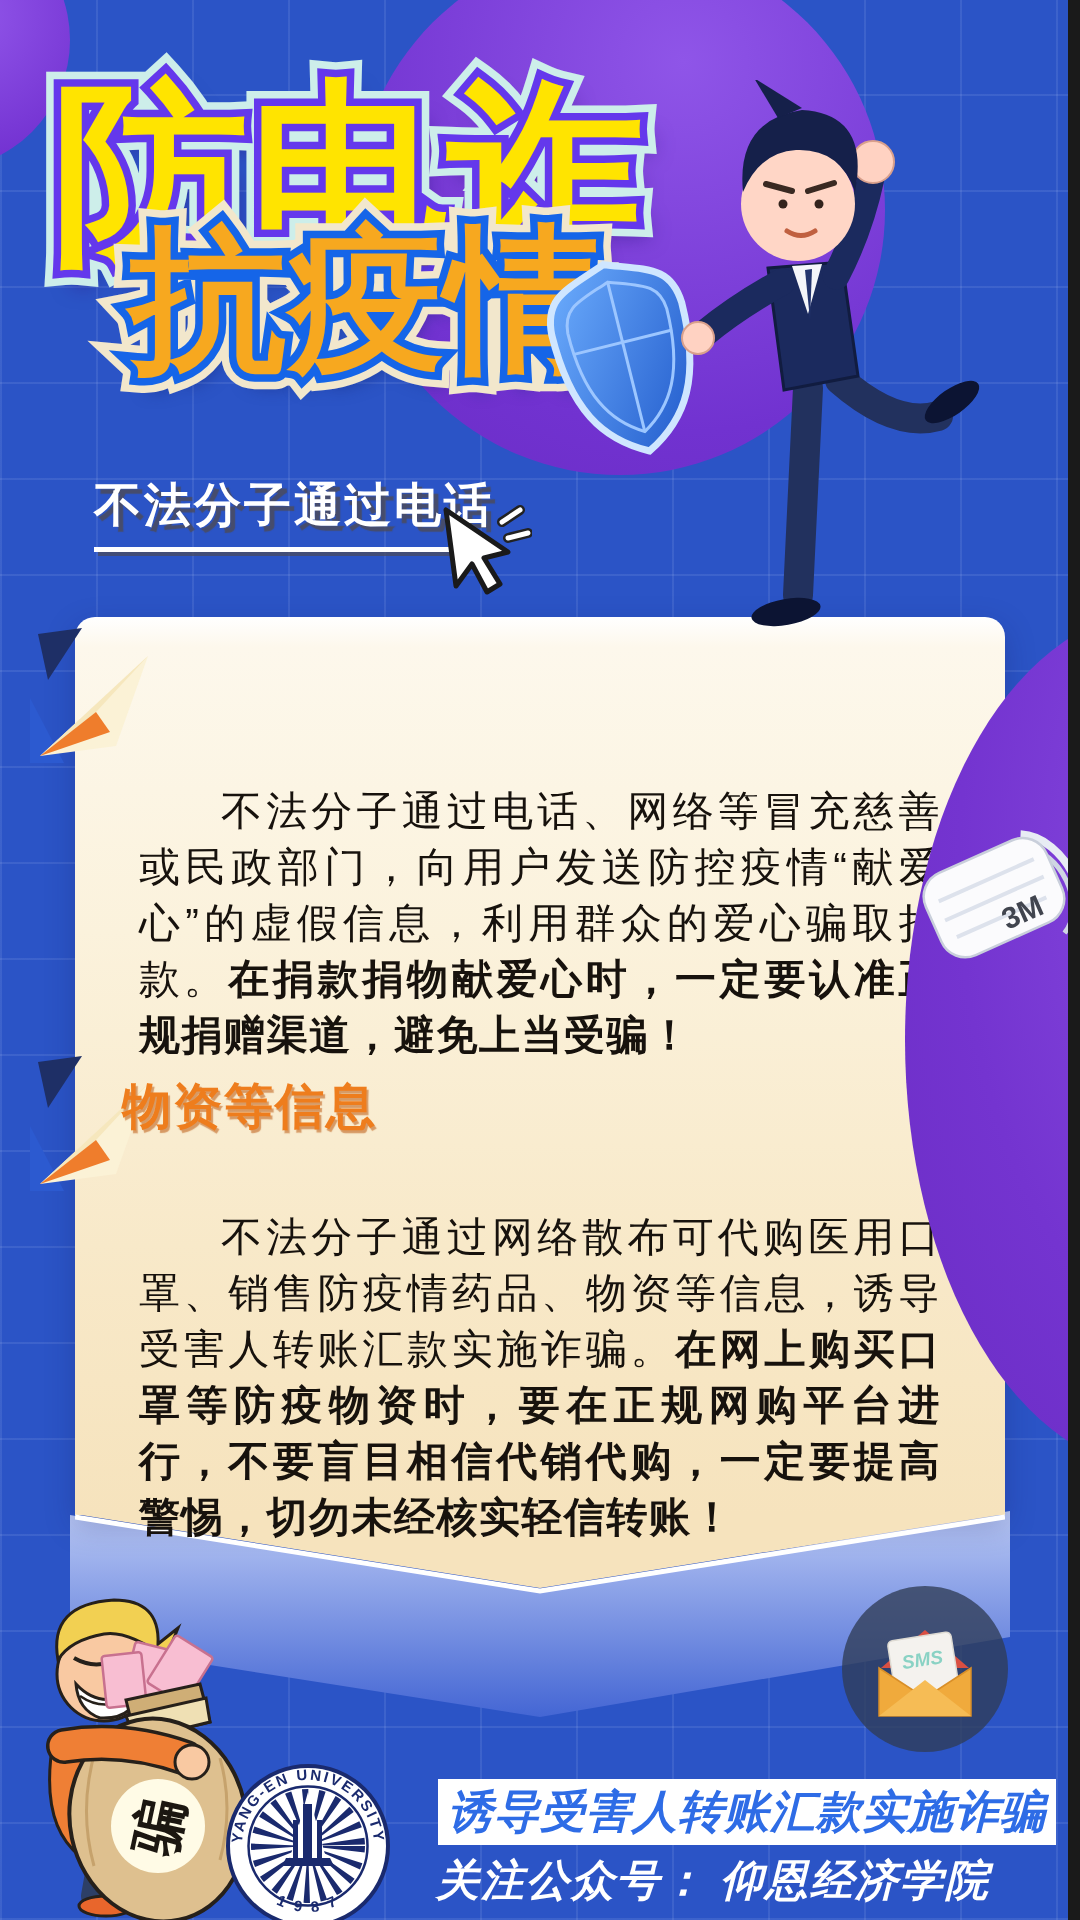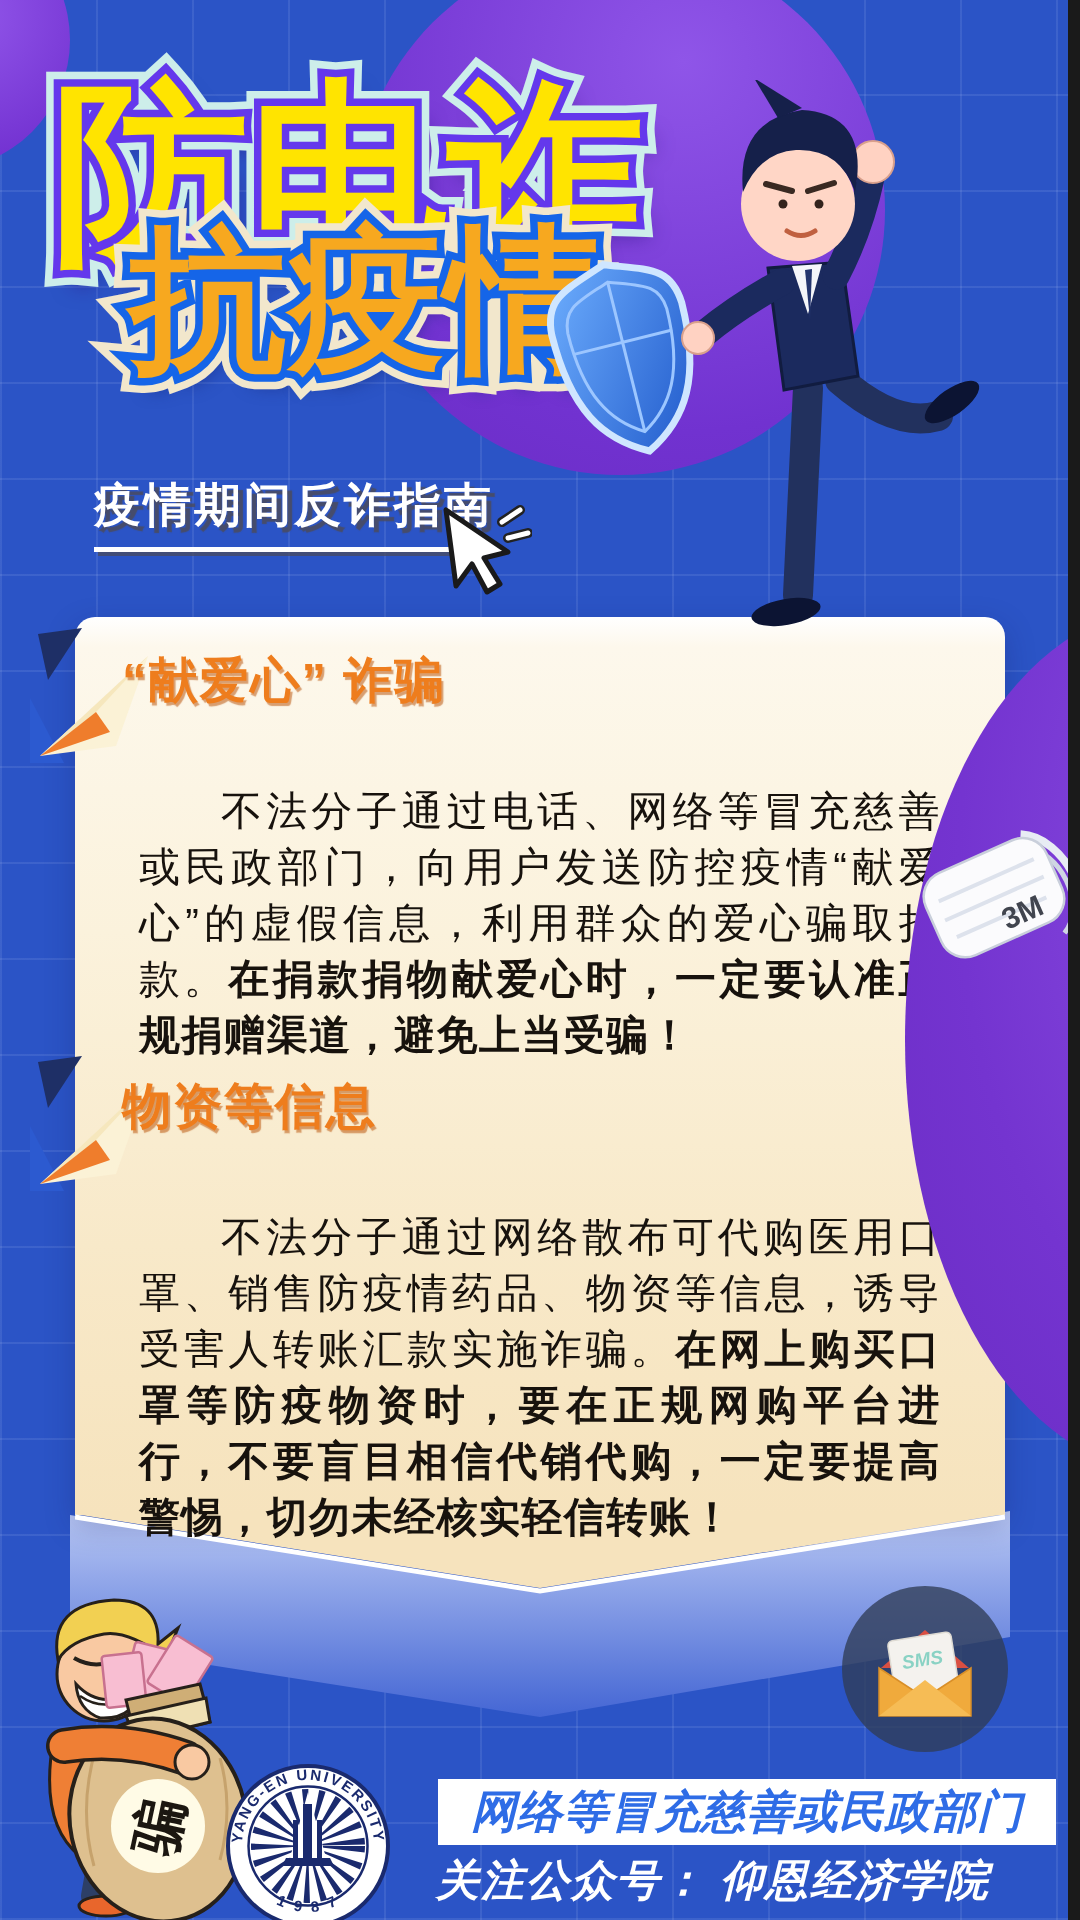--- a/index.html
+++ b/index.html
@@ -98,21 +98,21 @@
     <span class="tstroke s-outer1">防电诈</span>
     <span class="tstroke s-inner1">防电诈</span>
     <span class="tfill f1">防电诈</span>
   </div>
   <div class="outlined t2">
     <span class="tstroke s-outer2">抗疫情</span>
     <span class="tstroke s-inner2">抗疫情</span>
     <span class="tfill f2">抗疫情</span>
   </div>
 
-  <div class="abs subtitle">疫情期间反诈指南</div>
+  <div class="abs subtitle">不法分子通过电话</div>
   <div class="abs subline"></div>
   <svg class="abs cursor" width="100" height="105" viewBox="0 0 100 105">
     <line x1="70" y1="22" x2="88" y2="10" stroke="#222222" stroke-width="10" stroke-linecap="round"></line>
     <line x1="76" y1="38" x2="96" y2="33" stroke="#222222" stroke-width="10" stroke-linecap="round"></line>
     <line x1="70" y1="22" x2="88" y2="10" stroke="#ffffff" stroke-width="5" stroke-linecap="round"></line>
     <line x1="76" y1="38" x2="96" y2="33" stroke="#ffffff" stroke-width="5" stroke-linecap="round"></line>
     <polygon points="14,10 24,86 40,64 55,92 68,84 52,58 76,52" fill="#ffffff" stroke="#1a1a1a" stroke-width="5" stroke-linejoin="round"></polygon>
   </svg>
 
   <svg class="abs plane1" width="120" height="135" viewBox="0 0 120 135">
@@ -123,21 +123,20 @@
     <path d="M10,128 L66,84 L80,104 Z" fill="#ef7d2c"></path>
   </svg>
   <svg class="abs plane2" width="120" height="135" viewBox="0 0 120 135">
     <path d="M8,6 L52,0 L18,52 Z" fill="#1e2f66"></path>
     <path d="M0,70 L34,135 L0,135 Z" fill="#2c5ad0"></path>
     <path d="M10,128 L118,28 L86,118 Z" fill="#fbf2d6"></path>
     <path d="M10,128 L118,28 L66,84 Z" fill="#f6e7bd"></path>
     <path d="M10,128 L66,84 L80,104 Z" fill="#ef7d2c"></path>
   </svg>
 
-  <div class="sec-h h1">“献爱心” 诈骗</div>
   <p class="body-p p1"><span>不法分子通过电话、网络等冒充慈善或民政部门，向用户发送防控疫情“献爱心”的虚假信息，利用群众的爱心骗取捐款。</span><span class="bold">在捐款捐物献爱心时，一定要认准正规捐赠渠道，避免上当受骗！</span></p>
 
   <div class="sec-h h2">物资等信息</div>
   <p class="body-p p2"><span>不法分子通过网络散布可代购医用口罩、销售防疫情药品、物资等信息，诱导受害人转账汇款实施诈骗。</span><span class="bold">在网上购买口罩等防疫物资时，要在正规网购平台进行，不要盲目相信代销代购，一定要提高警惕，切勿未经核实轻信转账！</span></p>
 
   <svg class="abs man" width="470" height="560" viewBox="0 0 470 560">
     <defs>
       <linearGradient id="shg" x1="0" y1="0" x2="1" y2="1">
         <stop offset="0" stop-color="#6fb0ff"></stop>
           <stop offset="1" stop-color="#1c55c8"></stop>
@@ -231,17 +230,17 @@
     <path d="M62,96 L106,96 L110,104 L58,104 Z" fill="#1a2a6e"></path>
     <text font-size="15" font-weight="bold" fill="#1a2a6e" letter-spacing="2.2" font-family="Liberation Sans, sans-serif">
       <textPath href="#ua" startOffset="50%" text-anchor="middle">YANG-EN UNIVERSITY</textPath>
     </text>
     <text font-size="15" font-weight="bold" fill="#1a2a6e" letter-spacing="3" font-family="Liberation Sans, sans-serif">
       <textPath href="#ub" startOffset="50%" text-anchor="middle">1 9 8 7</textPath>
     </text>
   </svg>
 
   <div class="abs org-strip">
-    <span>网络等冒充慈善或民政部门</span>
+    <span>诱导受害人转账汇款实施诈骗</span>
   </div>
   <div class="abs follow">关注公众号： 仰恩经济学院</div>
 
 </div>
 
 </body></html>

